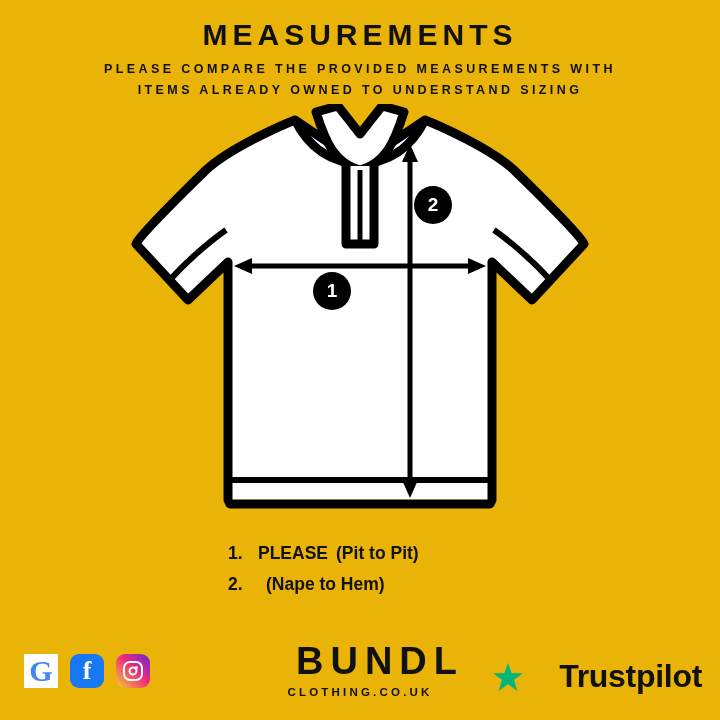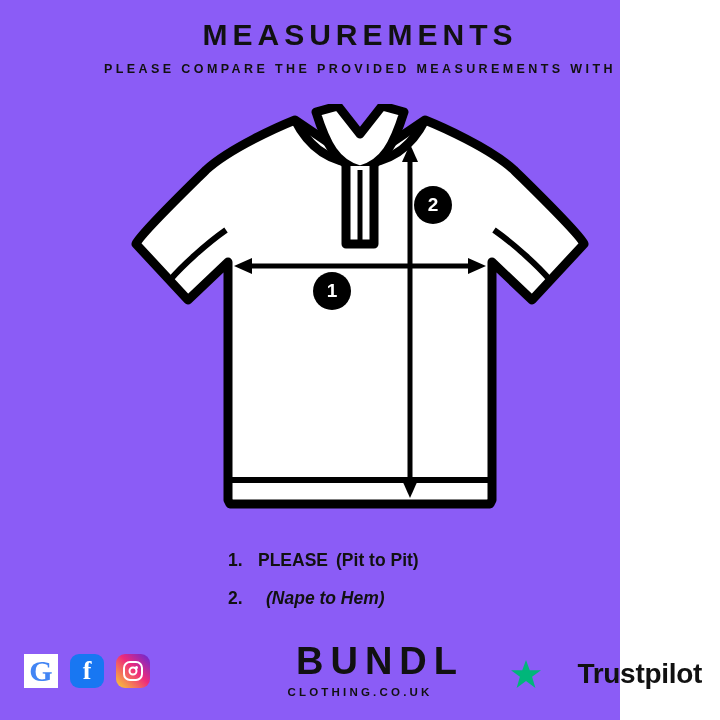--- a/index.html
+++ b/index.html
@@ -8,23 +8,23 @@
   }
   body {
     width: 720px;
     height: 720px;
     background: #ffffff;
     font-family: "Liberation Sans", sans-serif;
     overflow: hidden;
   }
   #page {
     position: relative;
-    width: 620px;
+    width: 720px;
     height: 720px;
-    background: #8b5cf6;
+    background: #eab308;
     box-sizing: border-box;
   }
   
   .header {
     position: absolute;
     top: 18px;
     left: 0;
     width: 720px;
     text-align: center;
   }
@@ -90,21 +90,20 @@
   }
   .legend-num {
     width: 30px;
     flex: none;
   }
   .legend-label {
     white-space: pre;
   }
   .legend-note {
     font-weight: bold;
-    margin-top: 7px;
   }
   
   .footer {
     position: absolute;
     left: 0;
     top: 632px;
     width: 720px;
     height: 88px;
   }
   .social {
@@ -199,36 +198,37 @@
     display: flex;
     align-items: center;
     gap: 7px;
   }
   .tp-star {
     width: 30px;
     height: 30px;
     display: block;
   }
   .tp-text {
-    font-size: 28px;
+    font-size: 32px;
     font-weight: bold;
     color: #111111;
     letter-spacing: -0.3px;
     margin-left: 29px;
   }
 </style>
 </head>
 <body>
 
 <div id="page">
 
   <div class="header">
     <div class="title">MEASUREMENTS</div>
     <div class="subtitle">
       <div>PLEASE COMPARE THE PROVIDED MEASUREMENTS WITH</div>
+      <div>ITEMS ALREADY OWNED TO UNDERSTAND SIZING</div>
     </div>
   </div>
 
   <div class="diagram">
     <svg width="500" height="420" viewBox="0 0 500 420">
 
       <path d="M185 16
                C 170 22, 120 44, 96 66
                C 84 78, 30 130, 26 140
                L 78 196
@@ -279,21 +279,21 @@
   <div class="badge" id="badge-2">2</div>
 
   <div class="legend">
     <div class="legend-row">
       <span class="legend-num">1.</span>
       <span class="legend-label">PLEASE</span>
       <span class="legend-note" style="margin-left:8px;">(Pit to Pit)</span>
     </div>
     <div class="legend-row">
       <span class="legend-num">2.</span>
-      <span class="legend-note" style="margin-left:8px;font-style:italic;">(Nape to Hem)</span>
+      <span class="legend-note" style="margin-left:8px;">(Nape to Hem)</span>
     </div>
   </div>
 
   <div class="footer">
 
     <div class="social">
       <div class="social-icon ic-google">G</div>
       <div class="social-icon ic-facebook">f</div>
       <div class="social-icon ic-instagram">
         <div class="ig-outer">

